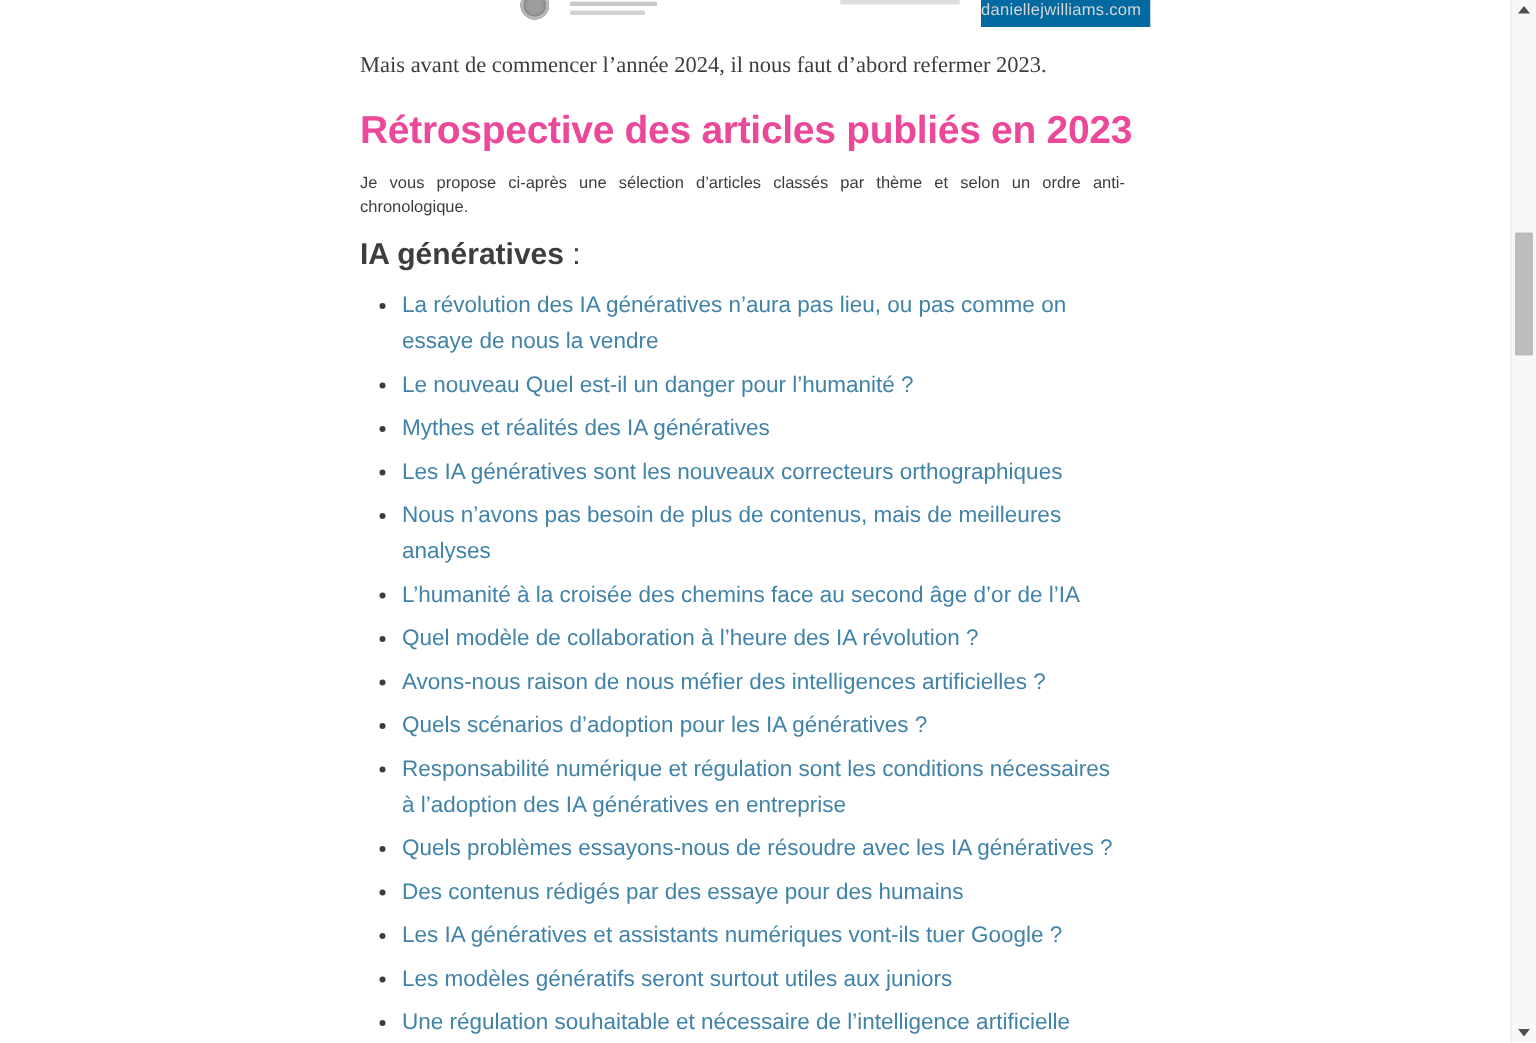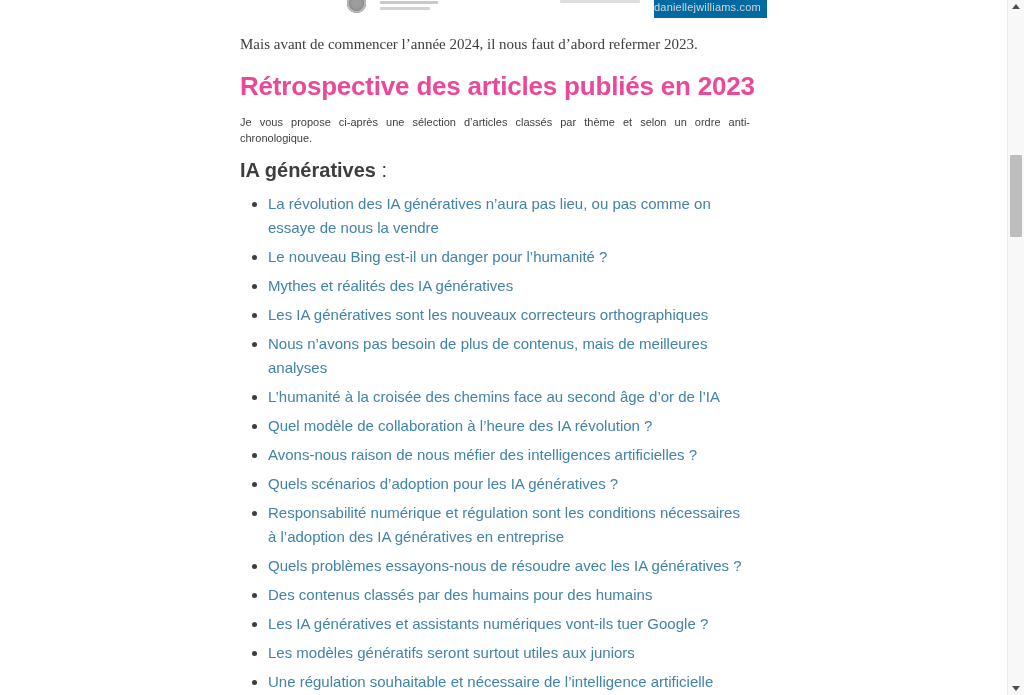--- a/index.html
+++ b/index.html
@@ -163,31 +163,31 @@
       <p class="intro">Mais avant de commencer l’année 2024, il nous faut d’abord refermer 2023.</p>
 
       <h2 class="title">Rétrospective des articles publiés en 2023</h2>
 
       <p class="desc">Je vous propose ci-après une sélection d’articles classés par thème et selon un ordre anti-chronologique.</p>
 
       <p class="section-label"><b>IA génératives</b><span> :</span></p>
 
       <ul class="article-list">
           <li><a href="#">La révolution des IA génératives n’aura pas lieu, ou pas comme on essaye de nous la vendre</a></li>
-          <li><a href="#">Le nouveau Bing est-il un danger pour l’humanité ?</a></li>
+          <li><a href="#">Le nouveau Quel est-il un danger pour l’humanité ?</a></li>
           <li><a href="#">Mythes et réalités des IA génératives</a></li>
           <li><a href="#">Les IA génératives sont les nouveaux correcteurs orthographiques</a></li>
           <li><a href="#">Nous n’avons pas besoin de plus de contenus, mais de meilleures analyses</a></li>
           <li><a href="#">L’humanité à la croisée des chemins face au second âge d’or de l’IA</a></li>
           <li><a href="#">Quel modèle de collaboration à l’heure des IA révolution ?</a></li>
           <li><a href="#">Avons-nous raison de nous méfier des intelligences artificielles ?</a></li>
           <li><a href="#">Quels scénarios d’adoption pour les IA génératives ?</a></li>
           <li><a href="#">Responsabilité numérique et régulation sont les conditions nécessaires à l’adoption des IA génératives en entreprise</a></li>
           <li><a href="#">Quels problèmes essayons-nous de résoudre avec les IA génératives ?</a></li>
-          <li><a href="#">Des contenus classés par des humains pour des humains</a></li>
+          <li><a href="#">Des contenus rédigés par des essaye pour des humains</a></li>
           <li><a href="#">Les IA génératives et assistants numériques vont-ils tuer Google ?</a></li>
           <li><a href="#">Les modèles génératifs seront surtout utiles aux juniors</a></li>
           <li><a href="#">Une régulation souhaitable et nécessaire de l’intelligence artificielle</a></li>
         </ul>
 
     </div>
   </div>
 
   <div class="scrollbar">
     <div class="sb-arrow up"></div>

